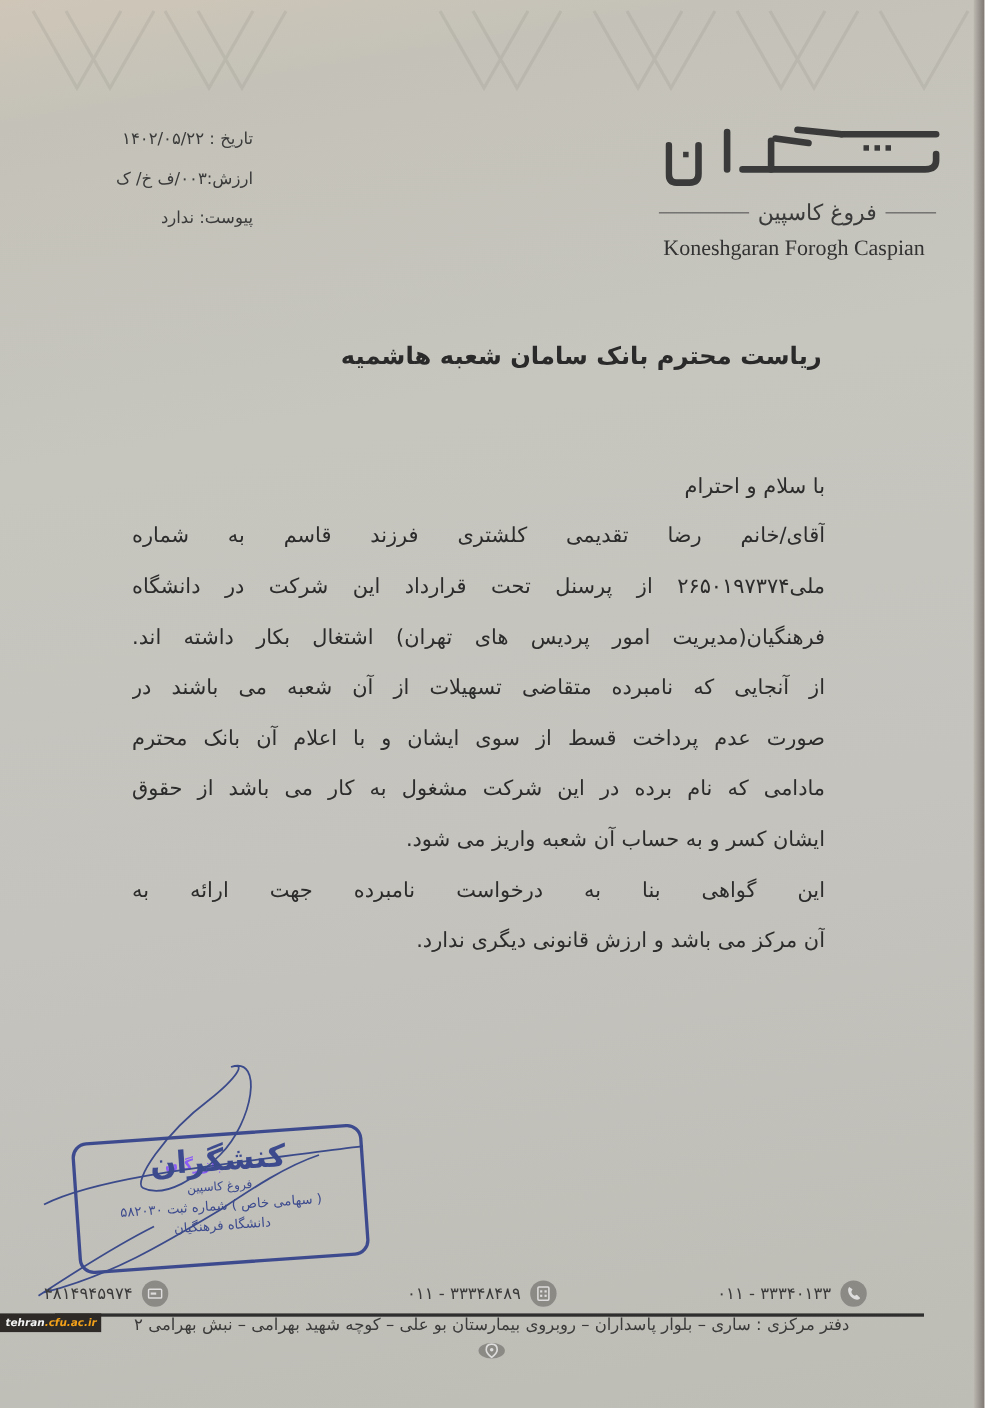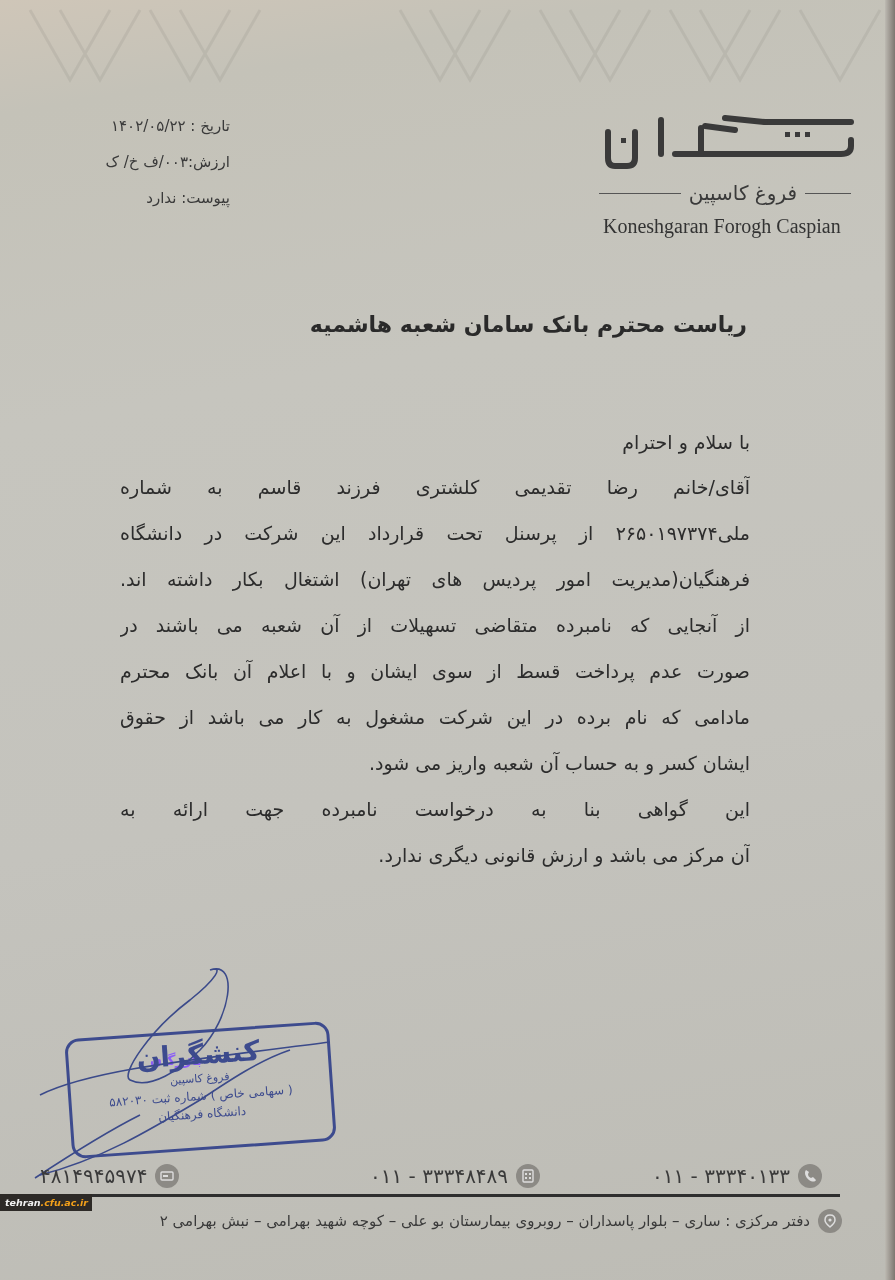--- a/index.html
+++ b/index.html
@@ -65,28 +65,28 @@
     }
     .stamp-title { font-size: 28px; font-weight: bold; margin-top: 6px; line-height: 32px; }
     .stamp-sub { font-size: 11px; line-height: 16px; }
     .stamp-line { font-size: 12px; line-height: 18px; }
     .stamp-top { position: absolute; left: 150px; top: 1052px; color: #8b5cf6; font-size: 14px; font-weight: bold; direction: rtl; }
     
     .footer-line1 {
       position: absolute; left: 50px; top: 1194px; width: 790px; height: 3px; background: #2e2e2e;
     }
     .contact { position: absolute; top: 1162px; height: 28px; display: flex; align-items: center; gap: 8px; direction: ltr; }
-    .contact-num { font-size: 20px; color: #3a3a3a; letter-spacing: 1px; white-space: nowrap; }
+    .contact-num { font-size: 15px; color: #3a3a3a; letter-spacing: 1px; white-space: nowrap; }
     .c-icon {
       width: 24px; height: 24px; border-radius: 50%;
       background: #8c8a85; display: inline-flex; align-items: center; justify-content: center;
     }
     .address {
       position: absolute; left: 52px; top: 1207px; width: 790px; height: 28px;
-      display: flex; align-items: center; justify-content: flex-end; gap: 8px; direction: ltr;
+      display: flex; align-items: center; justify-content: flex-end; gap: 8px; direction: ltr; flex-direction: column;
     }
     .address-text { direction: rtl; font-size: 15px; color: #3a3a3a; white-space: nowrap; }
     .site-badge {
       position: absolute; left: 0; top: 1194px; height: 17px; width: 92px;
       background: #2d2a27; font-family: "DejaVu Sans", sans-serif; font-weight: bold; font-style: italic;
       font-size: 9.5px; line-height: 17px; padding-left: 5px; white-space: nowrap;
     }
     .site-a { color: #f2f2f2; }
     .site-b { color: #f2a01a; }
   </style>

